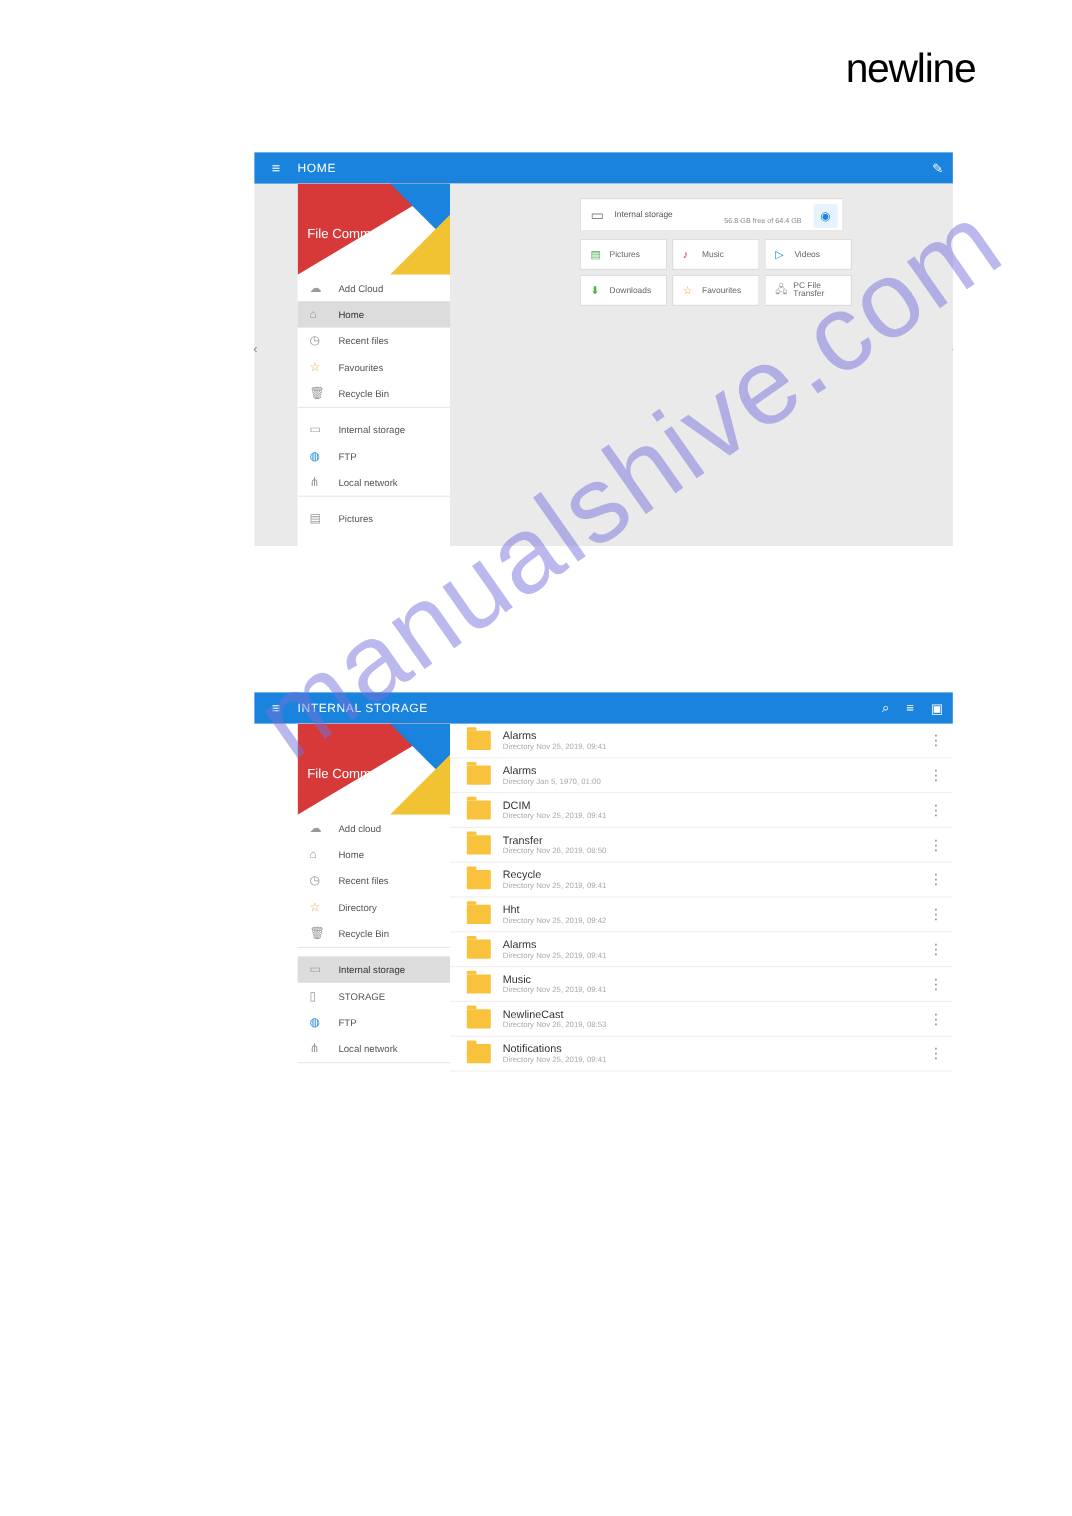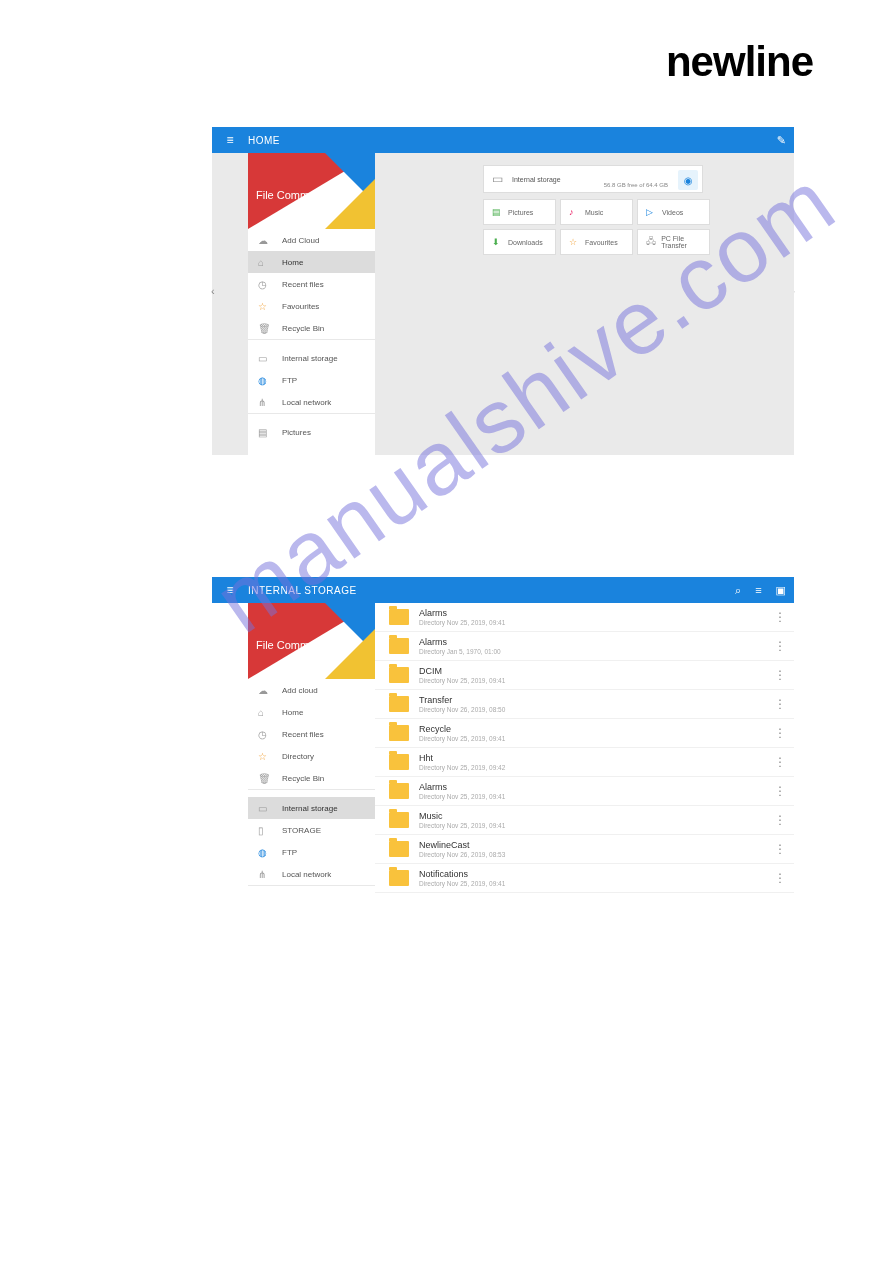--- a/index.html
+++ b/index.html
@@ -1,18 +1,18 @@
 <!DOCTYPE html>
 <html><head>
 <meta charset="utf-8">
 <style>
   * { box-sizing: border-box; margin: 0; padding: 0; }
   body { width: 893px; height: 1263px; background: #fff; font-family: Arial, sans-serif; position: relative; }
   
-  .logo { position: absolute; top: 38px; right: 80px; font-size: 42px; font-weight: 700; letter-spacing: -1px; color: #000; }
+  .logo { position: absolute; top: 38px; right: 80px; font-size: 34px; font-weight: 400; letter-spacing: -1px; color: #000; }
   
   .watermark { position: absolute; top: 350px; left: 160px; font-size: 90px; color: rgba(118,113,220,0.5); transform: rotate(-35deg); font-weight: 400; pointer-events: none; z-index: 100; letter-spacing: 2px; }
   
   .screenshot { position: absolute; border: none; background: #eaeaea; }
   .ss1 { top: 127px; left: 212px; width: 582px; height: 328px; }
   .ss2 { top: 577px; left: 212px; width: 582px; height: 326px; background: #fff; }
   
   .header { height: 26px; background: #1a83dd; display: flex; align-items: center; color: #fff; font-size: 10px; position: relative; }
   .ham { width: 36px; text-align: center; font-size: 12px; cursor: pointer; }
   .htitle { font-size: 10px; font-weight: 500; letter-spacing: 0.5px; }

